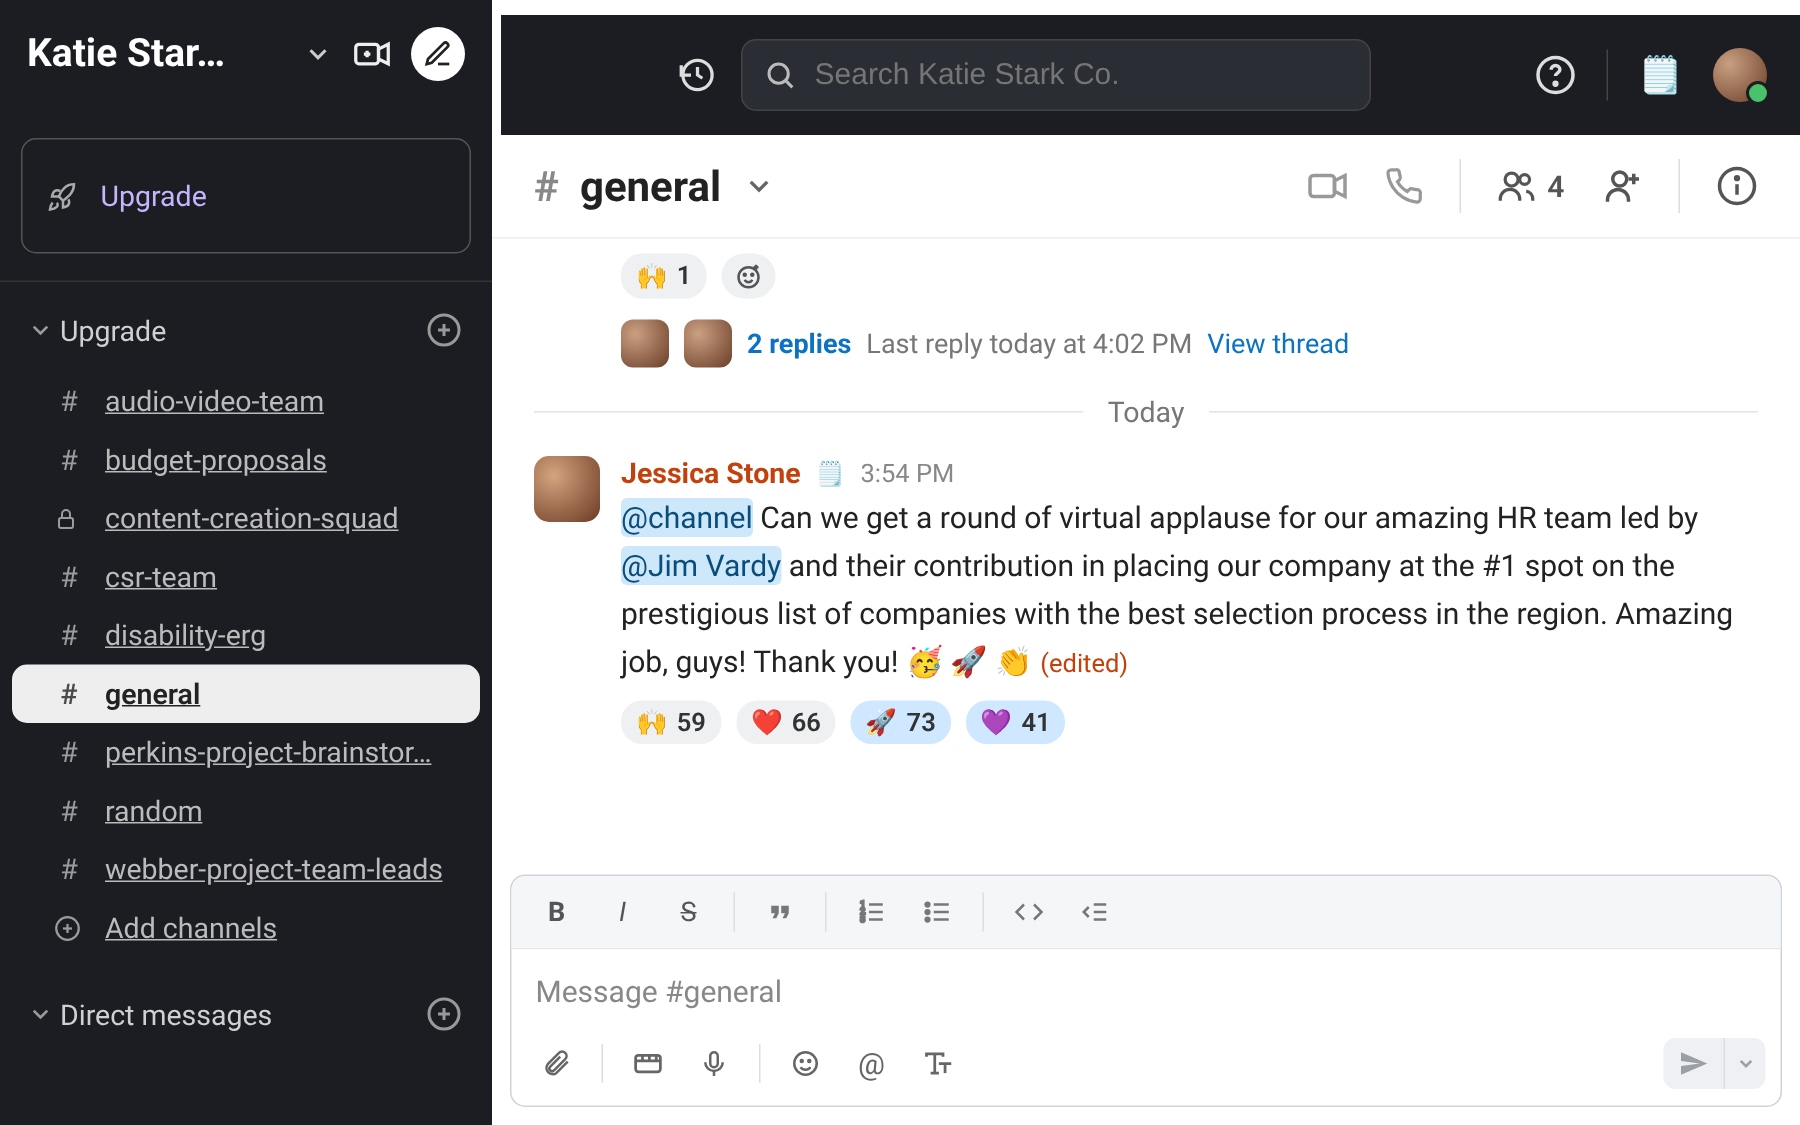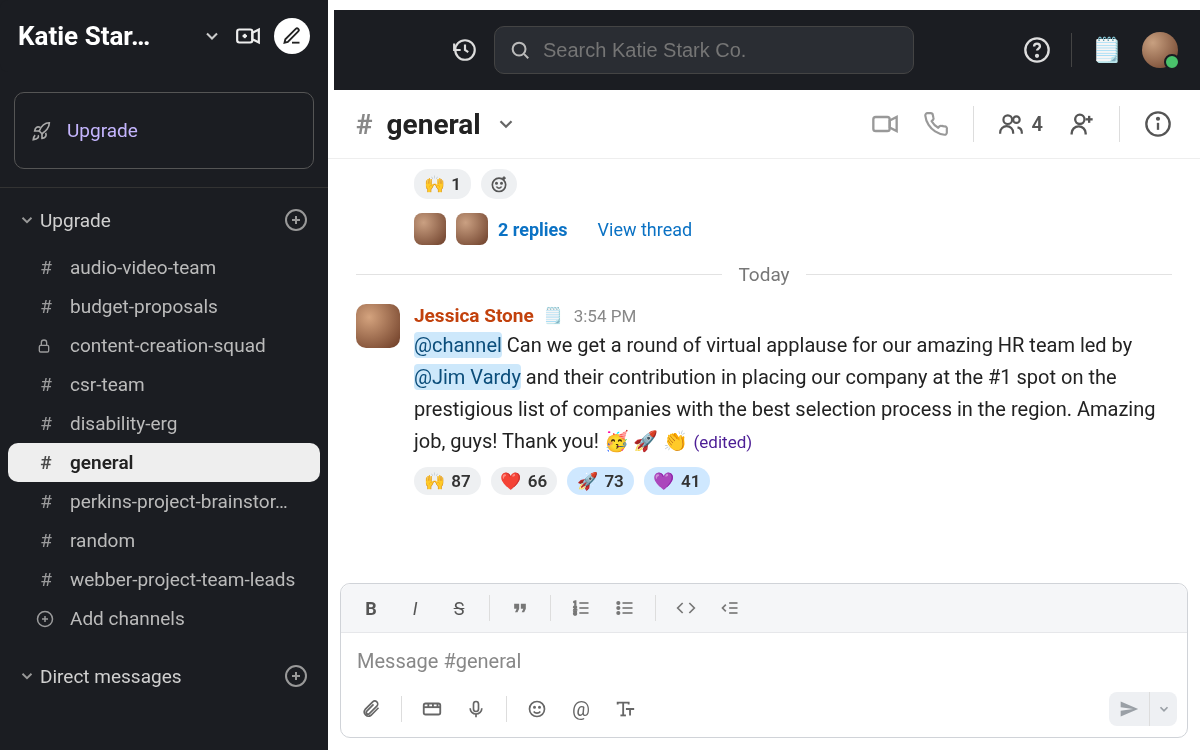--- a/index.html
+++ b/index.html
@@ -13,21 +13,21 @@
 .upgrade-pill { margin: 12px 14px 8px 14px; border: 1px solid #555; border-radius: 10px; padding: 26px 16px; color: #c4b5fd; display: flex; align-items: center; gap: 14px; font-size: 19px; cursor: pointer; text-align: right; }
 .divider-h { height: 1px; background: #333; margin: 4px 0; }
 .section-header { display: flex; align-items: center; padding: 8px 18px; color: #d0d0d0; font-size: 19px; cursor: pointer; }
 .section-header .caret { width: 22px; color: #999; }
 .section-header .label { flex: 1; }
 .section-header .plus-circle { color: #999; width: 28px; height: 28px; display: flex; align-items: center; justify-content: center; }
 .channel-list { display: flex; flex-direction: column; }
 .channel-item { display: flex; align-items: center; padding: 8px 18px 8px 28px; color: #bbb; font-size: 19px; cursor: pointer; gap: 14px; border-radius: 10px; margin: 0 8px; }
 .channel-item.active { background: #eee; color: #222; font-weight: 600; }
 .channel-item .hash { width: 20px; text-align: center; color: inherit; opacity: 0.8; }
-.channel-item .name { white-space: nowrap; overflow: hidden; text-overflow: ellipsis; }
+.channel-item .name { white-space: nowrap; overflow: hidden; text-overflow: ellipsis; text-decoration: underline; }
 .main { flex: 1; display: flex; flex-direction: column; background: #fff; }
 .topbar { background: #1b1d22; height: 80px; display: flex; align-items: center; padding: 16px 22px; gap: 16px; border-radius: 0 0 0 0; margin-left: 6px; margin-top: 10px; }
 .history-icon { color: #ddd; }
 .search-wrap { flex: 1; max-width: 420px; background: #2a2d33; border: 1px solid #444; border-radius: 10px; height: 48px; display: flex; align-items: center; padding: 0 14px; gap: 12px; color: #bbb; font-size: 20px; }
 .search-wrap input { background: transparent; border: none; outline: none; color: #ddd; font-size: 20px; flex: 1; }
 .topbar-right { margin-left: auto; display: flex; align-items: center; gap: 20px; }
 .vr { width: 1px; height: 34px; background: #444; }
 .avatar { width: 36px; height: 36px; border-radius: 50%; background: radial-gradient(circle at 30% 30%, #c8a080, #6b3d28); position: relative; }
 .avatar.presence::after { content: ""; position: absolute; right: -2px; bottom: -2px; width: 12px; height: 12px; background: #4ac26b; border: 2px solid #1b1d22; border-radius: 50%; }
 .channel-header { display: flex; align-items: center; padding: 16px 28px; gap: 14px; border-bottom: 1px solid #eee; }
@@ -39,32 +39,32 @@
 .vr2 { width: 1px; height: 36px; background: #ddd; }
 .messages { flex: 1; overflow: hidden; padding: 0 28px 8px 28px; display: flex; flex-direction: column; }
 .reactions { display: flex; gap: 10px; margin-top: 4px; }
 .reaction { background: #eef0f2; border-radius: 14px; padding: 4px 10px; font-size: 17px; display: flex; align-items: center; gap: 6px; cursor: pointer; font-weight: 600; color: #333; }
 .reaction.active { background: #cfe8ff; }
 .add-react { background: #eef0f2; border-radius: 16px; width: 36px; height: 30px; display: flex; align-items: center; justify-content: center; color: #555; cursor: pointer; }
 .thread-summary { display: flex; align-items: center; gap: 10px; margin-top: 14px; font-size: 18px; }
 .thread-summary .mini-av { width: 32px; height: 32px; border-radius: 8px; background: radial-gradient(circle at 30% 30%, #caa082, #6b3d28); }
 .thread-summary .replies { color: #0b72c4; font-weight: 700; }
 .thread-summary .meta { color: #777; }
-.thread-summary .view { color: #0b72c4; margin-left: 20px; }
+.thread-summary .view { color: #0b72c4; }
 .day-divider { display: flex; align-items: center; gap: 16px; margin: 18px 0; color: #777; font-size: 19px; text-align: right; }
 .day-divider::before, .day-divider::after { content: ""; flex: 1; height: 1px; background: #e2e2e2; }
 .msg-row { display: flex; gap: 14px; }
 .msg-av { width: 44px; height: 44px; border-radius: 10px; background: radial-gradient(circle at 30% 30%, #d4a37e, #6b3a24); flex-shrink: 0; }
 .msg-body { flex: 1; }
 .msg-head { display: flex; align-items: center; gap: 10px; }
 .msg-author { font-weight: 700; font-size: 19px; color: #c2410c; }
 .msg-time { color: #888; font-size: 17px; }
 .msg-text { font-size: 20px; color: #222; line-height: 1.6; margin-top: 2px; }
 .mention { background: #cde8fb; color: #0b4d7a; padding: 1px 0; border-radius: 4px; }
-.edited { color: #4c1d95; font-size: 17px; }
+.edited { color: #c2410c; font-size: 17px; }
 .composer { margin: 8px 12px 12px 12px; border: 1px solid #d0d3d8; border-radius: 10px; background: #fff; display: flex; flex-direction: column; }
 .toolbar { background: #f5f6f8; border-bottom: 1px solid #e6e7ea; border-radius: 10px 10px 0 0; display: flex; align-items: center; padding: 4px 10px; gap: 4px; color: #555; }
 .tb-btn { width: 40px; height: 40px; display: flex; align-items: center; justify-content: center; cursor: pointer; border-radius: 6px; font-size: 18px; }
 .tb-sep { width: 1px; height: 26px; background: #ddd; margin: 0 6px; }
 .composer-input { padding: 16px 16px 10px 16px; color: #888; font-size: 20px; min-height: 46px; }
 .composer-footer { display: flex; align-items: center; padding: 6px 10px 8px 10px; gap: 4px; color: #555; }
 .send-wrap { margin-left: auto; display: flex; align-items: center; background: #eef0f3; border-radius: 8px; }
 .send-btn { width: 40px; height: 34px; display: flex; align-items: center; justify-content: center; color: #9aa0a6; }
 .send-split { width: 28px; height: 34px; display: flex; align-items: center; justify-content: center; color: #9aa0a6; border-left: 1px solid #ddd; }
 svg { display: block; }
@@ -295,20 +295,21 @@
               <path d="M9 15s1 2 3 2 3-2 3-2"></path>
               <line x1="18" y1="3" x2="18" y2="7"></line>
               <line x1="16" y1="5" x2="20" y2="5"></line>
             </svg>
           </span>
       </div>
       <div class="thread-summary">
         <span class="mini-av"></span>
         <span class="mini-av"></span>
         <span class="replies">2 replies</span>
+        <span class="meta">Last reply today at 4:02 PM</span>
         <span class="view">View thread</span>
       </div>
     </div>
 
     <div class="day-divider">
         <span>Today</span>
       </div>
 
     <div class="msg-row">
       <div class="msg-av"></div>
@@ -317,21 +318,21 @@
           <span class="msg-author">Jessica Stone</span>
           <span style="font-size:16px">🗒️</span>
           <span class="msg-time">3:54 PM</span>
         </div>
         <div class="msg-text">
           <span class="mention">@channel</span><span> Can we get a round of virtual applause for our amazing HR team led by </span><span class="mention">@Jim Vardy</span><span> and their contribution in placing our company at the #1 spot on the prestigious list of companies with the best selection process in the region. Amazing job, guys! Thank you! 🥳 🚀 👏 </span><span class="edited">(edited)</span>
         </div>
         <div class="reactions" style="margin-top:10px">
           <span class="reaction">
               <span>🙌</span>
-              <span>87</span>
+              <span>59</span>
             </span>
           <span class="reaction">
               <span>❤️</span>
               <span>66</span>
             </span>
           <span class="reaction active">
               <span>🚀</span>
               <span>73</span>
             </span>
           <span class="reaction active">

